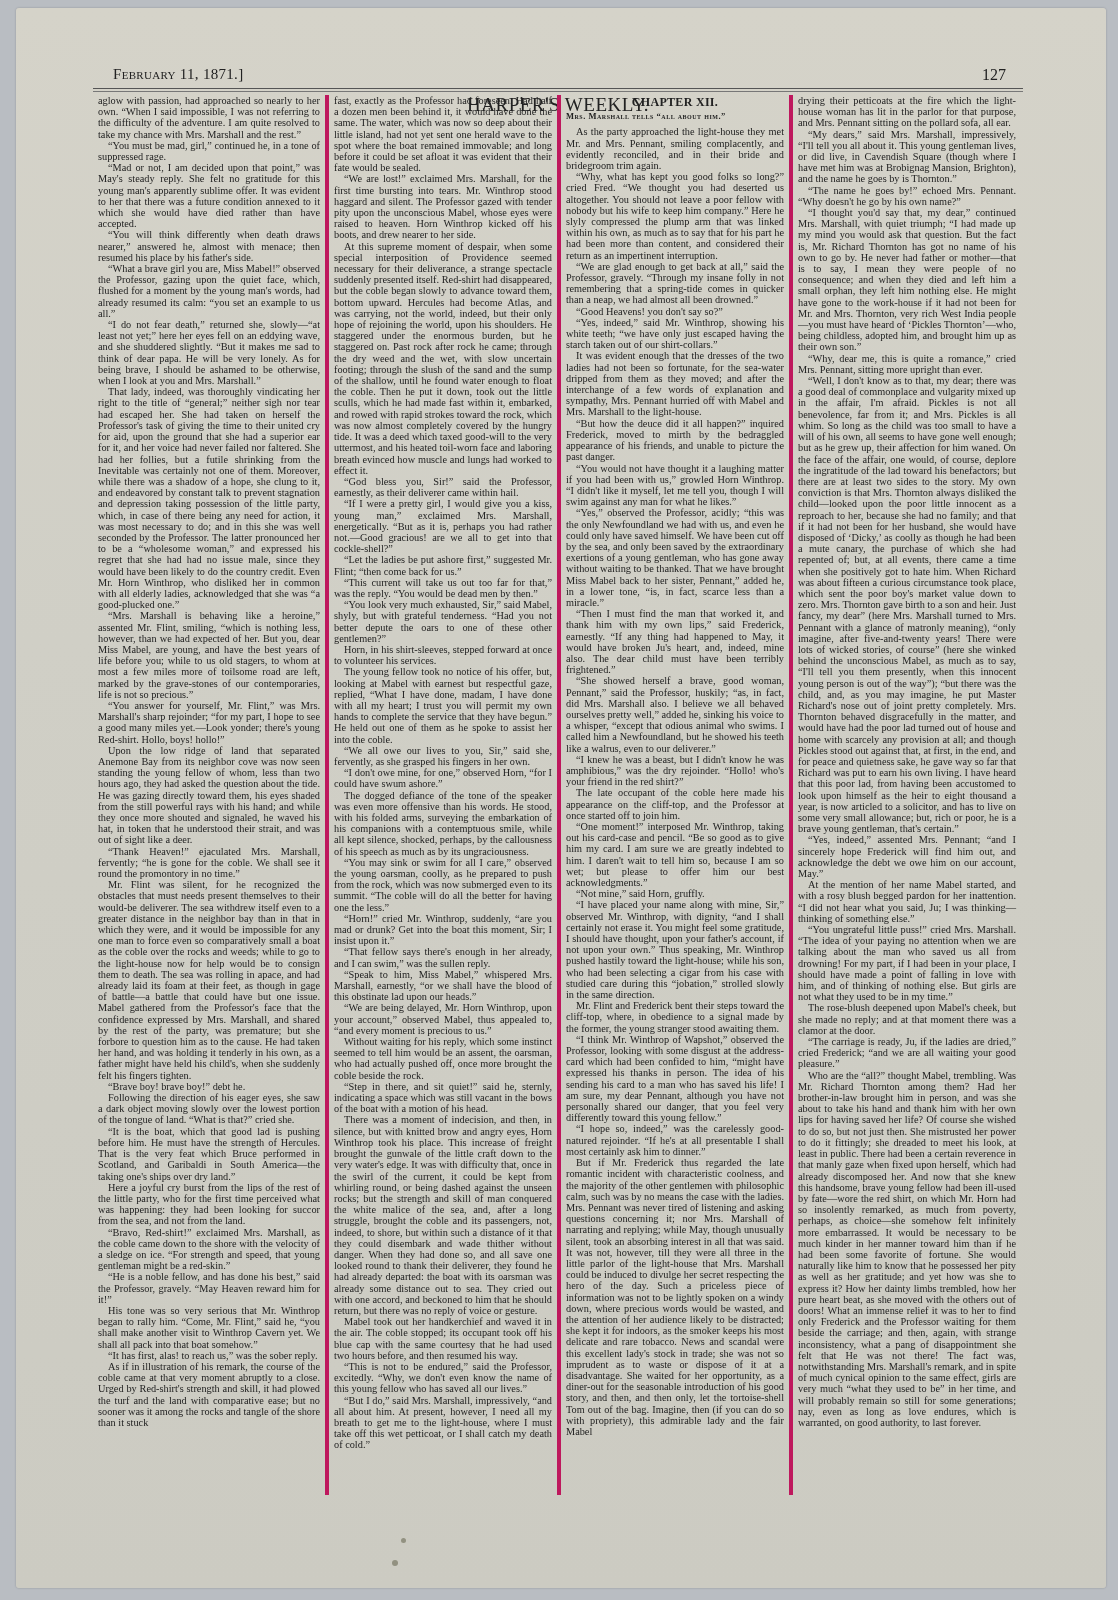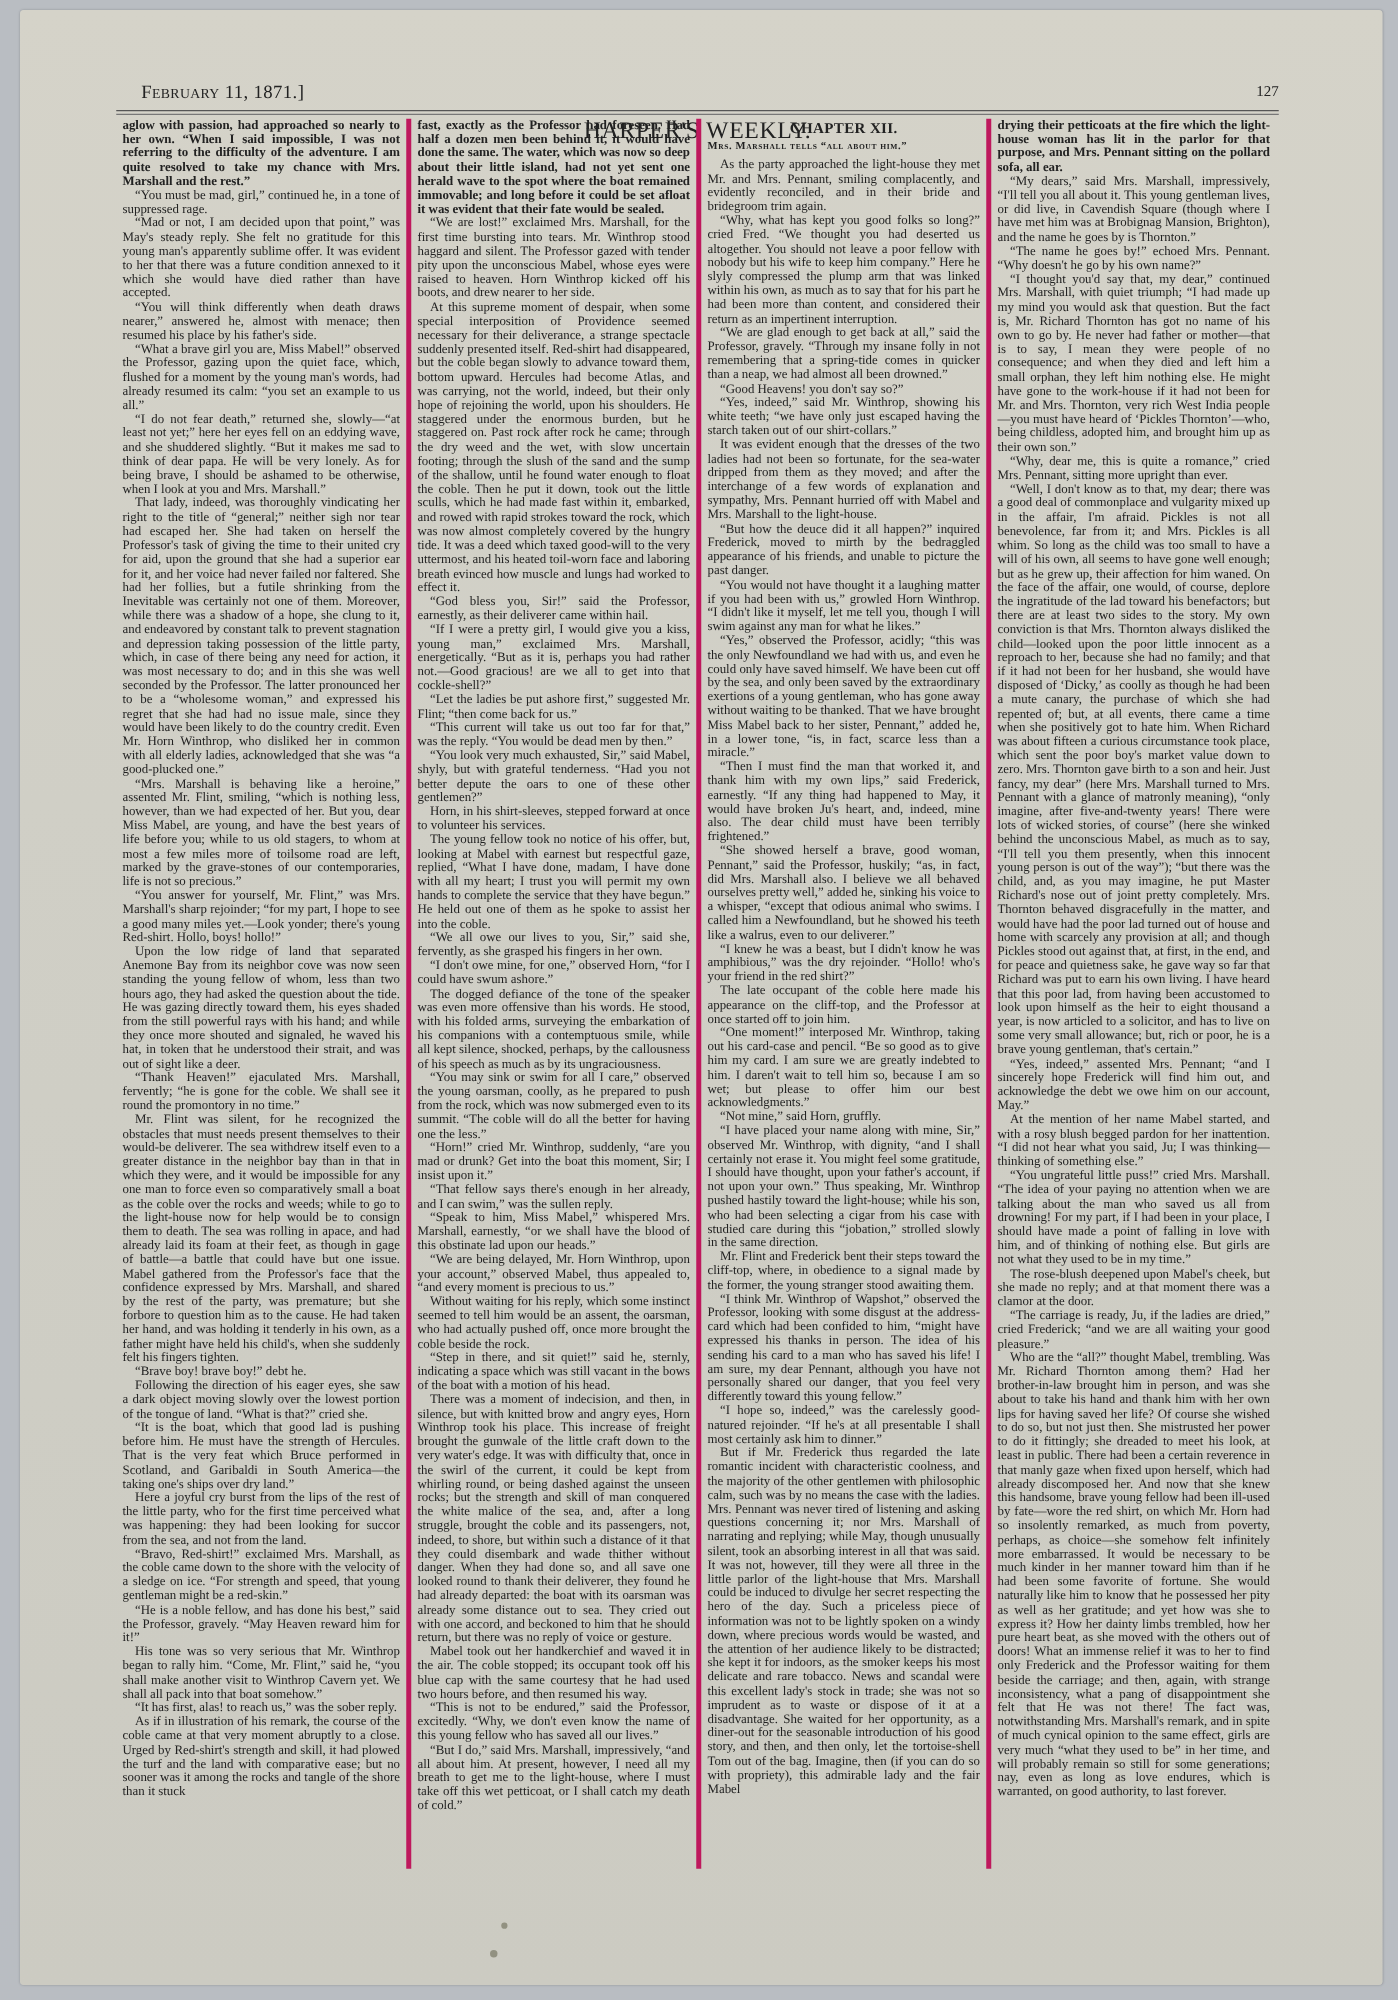--- a/index.html
+++ b/index.html
@@ -13,36 +13,36 @@
     background: linear-gradient(180deg, #d5d3c9 0%, #d0cfc6 40%, #cccbc2 100%);
     box-shadow: 0 0 2px rgba(0,0,0,0.25);
     border-radius: 3px;
   }
   .masthead {
     position: absolute; left: 93px; top: 66px; width: 930px; height: 20px;
     color: #222;
   }
   .mast-date { position: absolute; left: 0; top: 0; font-size: 15px; letter-spacing: 0.3px; font-variant: small-caps; margin-left: 20px; }
   .mast-title { position: absolute; left: 0; width: 100%; top: -2px; text-align: center; font-size: 19px; letter-spacing: 0.5px; margin-top: 30px; }
-  .mast-page { position: absolute; right: 0; top: 0; font-size: 12px; font-family: Liberation Serif, serif; }
+  .mast-page { position: absolute; right: 17px; top: 0; font-size: 16px; font-family: Liberation Serif, serif; }
   .rule { position: absolute; left: 93px; width: 930px; border-top: 1px solid #555; }
   .rule.r1 { top: 88px; }
   .rule.r2 { top: 91px; border-top: 1px solid #777; }
   .columns {
     position: absolute; left: 93px; top: 95px; width: 930px; height: 1400px;
     display: flex;
   }
   .col {
     width: 232px; padding: 0 5px; box-sizing: border-box;
     font-size: 10.3px; line-height: 11.2px; color: #222; text-align: justify;
     hyphens: auto; overflow: hidden;
   }
   .col + .col { border-left: 4px solid #be185d; }
   .col p { margin: 0; text-indent: 10px; }
-  .col p.noindent { text-indent: 0; font-weight: bold; }
+  .col p.noindent { text-indent: 0; }
   .chapter-head { text-align: center; font-size: 12px; margin: 2px 0 3px 0; letter-spacing: 0.3px; font-weight: bold; }
   .chapter-sub { font-size: 8.5px; font-variant: small-caps; letter-spacing: 0.5px; margin-bottom: 4px; font-weight: bold; }
   .spot { position: absolute; border-radius: 50%; background: #6a6a55; opacity: 0.6; }
 </style>
 </head>
 <body>
 
 <div class="sheet">
 
   <div class="spot" style="left:385px;top:1530px;width:5px;height:5px;"></div>

